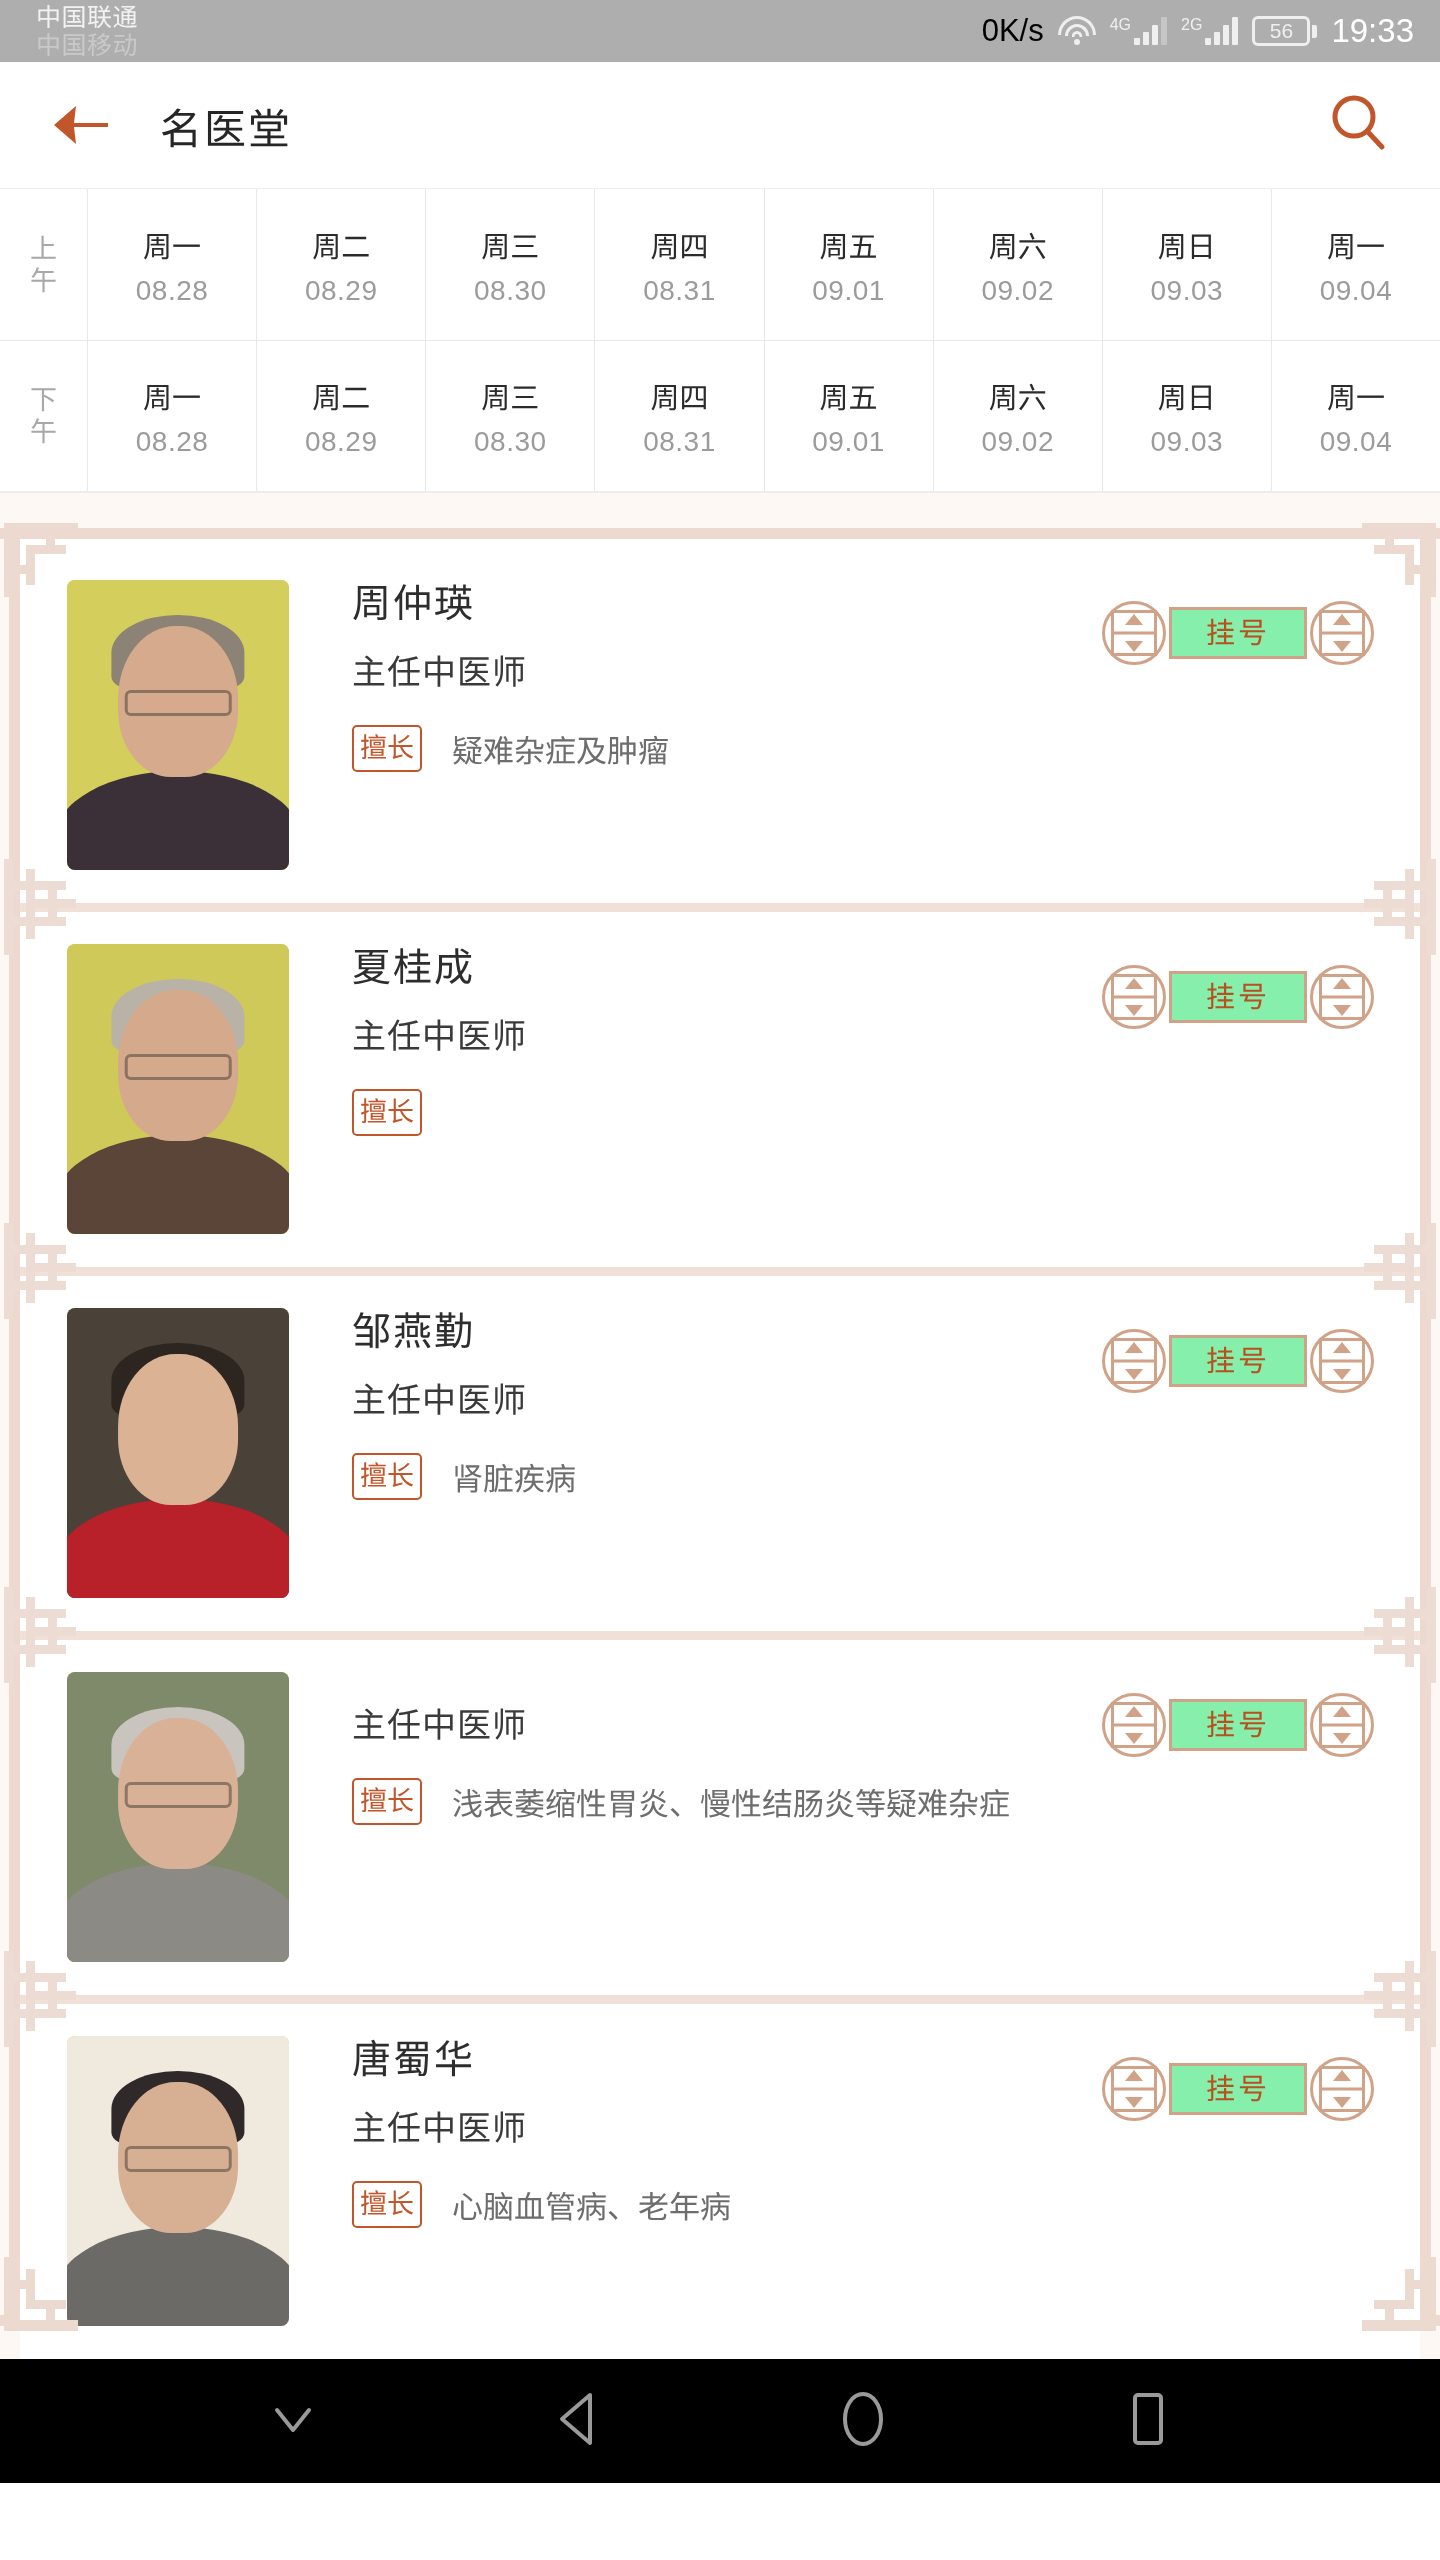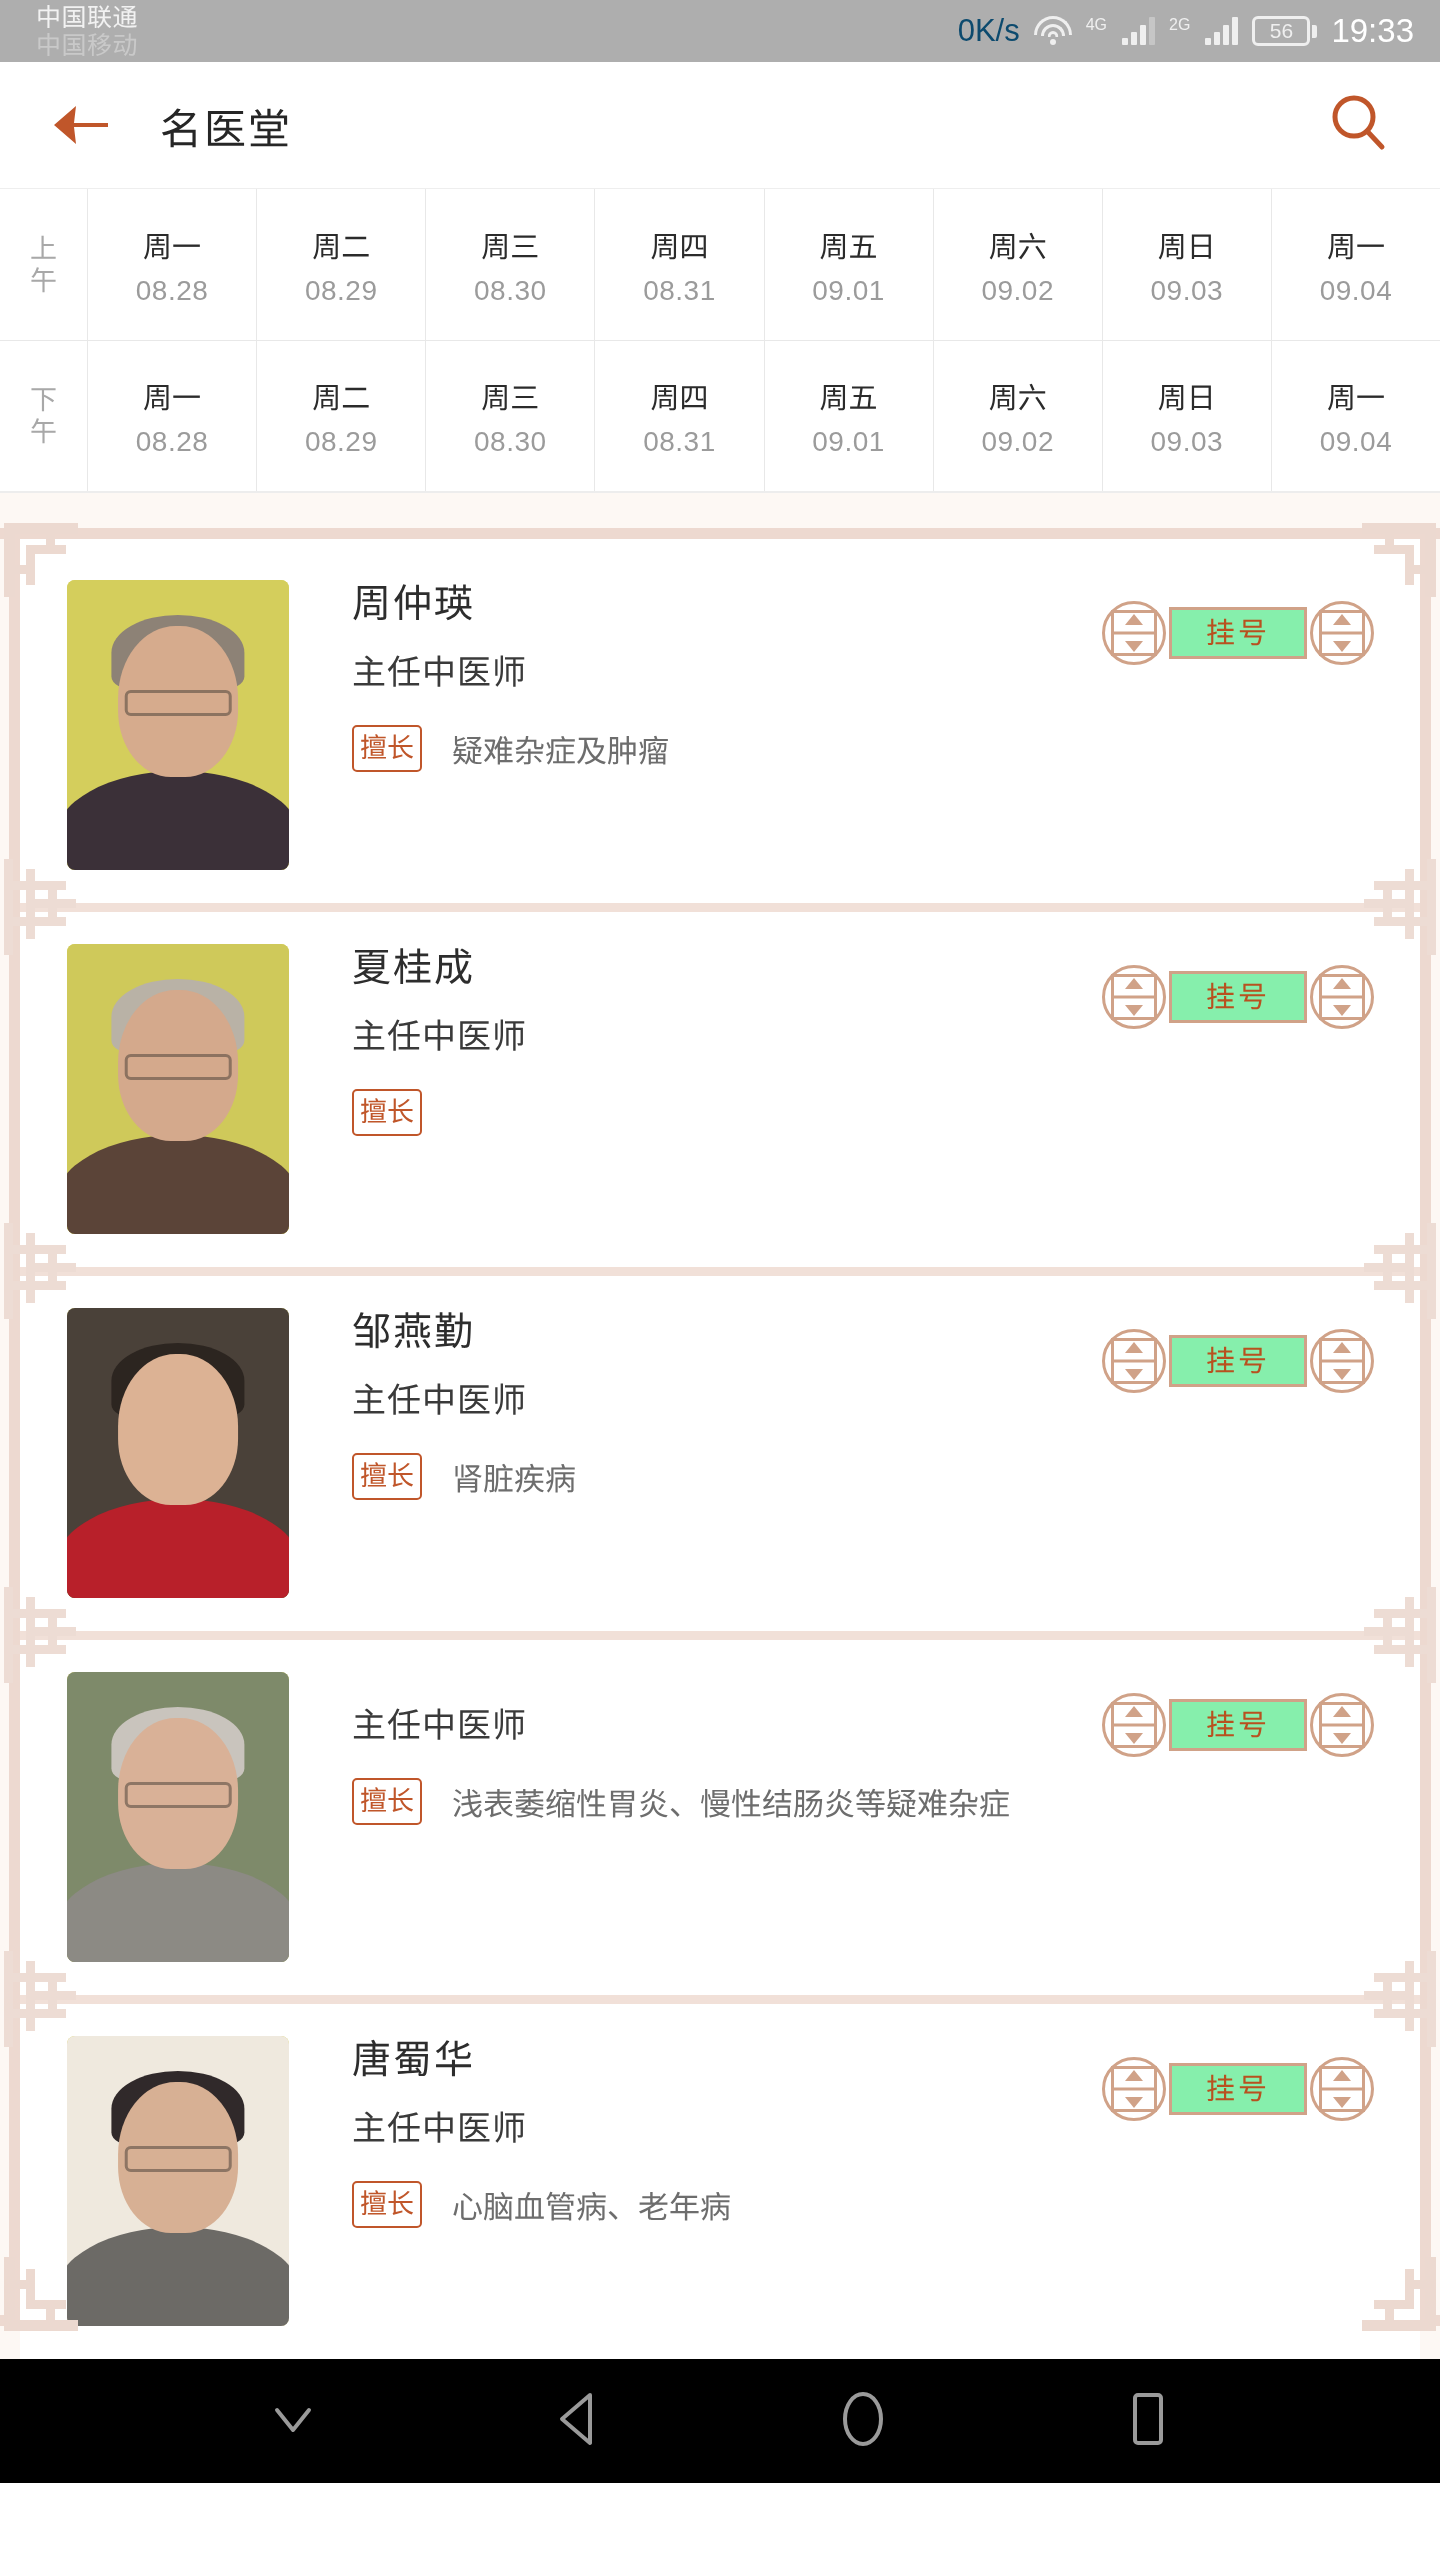--- a/index.html
+++ b/index.html
@@ -16,32 +16,32 @@
     height:62px; width:100%;
     background:#aeaeae;
     display:flex; align-items:center;
     padding:0 26px 0 36px;
     color:#ffffff;
   }
   .carriers{ display:flex; flex-direction:column; justify-content:center; line-height:1.12; }
   .carrier{ font-size:25px; color:#f2f2f2; letter-spacing:.5px; }
   .carrier.second{ color:#c9c9c9; }
   .status-right{ margin-left:auto; display:flex; align-items:center; gap:14px; }
-  .netspeed{ font-size:31px; color:#0c4a6e; letter-spacing:0px; }
+  .netspeed{ font-size:31px; color:#000000; letter-spacing:0px; }
   .wifi-ico{ width:38px; height:30px; position:relative; }
   .wifi-ico span{
     position:absolute; left:50%; transform:translateX(-50%);
     border:3px solid #efefef; border-bottom:none;
     border-radius:50% 50% 0 0 / 100% 100% 0 0;
   }
   .wifi-ico .a{ width:38px; height:19px; top:0; }
   .wifi-ico .b{ width:24px; height:12px; top:8px; }
   .wifi-ico .c{ width:11px; height:6px; top:15px; }
   .wifi-ico .d{ width:6px; height:6px; top:23px; background:#efefef; border:none; border-radius:50%; }
-  .sig{ display:flex; align-items:flex-end; gap:14px; }
+  .sig{ display:flex; align-items:flex-end; gap:2px; }
   .sig .gtxt{ font-size:16px; color:#efefef; align-self:flex-start; margin-right:1px; line-height:1; }
   .sig .bars{ display:flex; align-items:flex-end; gap:3px; height:28px; }
   .sig .bars i{ display:block; width:6px; background:#efefef; border-radius:1px; }
   .sig .bars i:nth-child(1){ height:7px; }
   .sig .bars i:nth-child(2){ height:13px; }
   .sig .bars i:nth-child(3){ height:20px; }
   .sig .bars i:nth-child(4){ height:28px; }
   .sig.dim .bars i:nth-child(4){ background:#c6c6c6; }
   .battery{ display:flex; align-items:center; }
   .battery .body{

